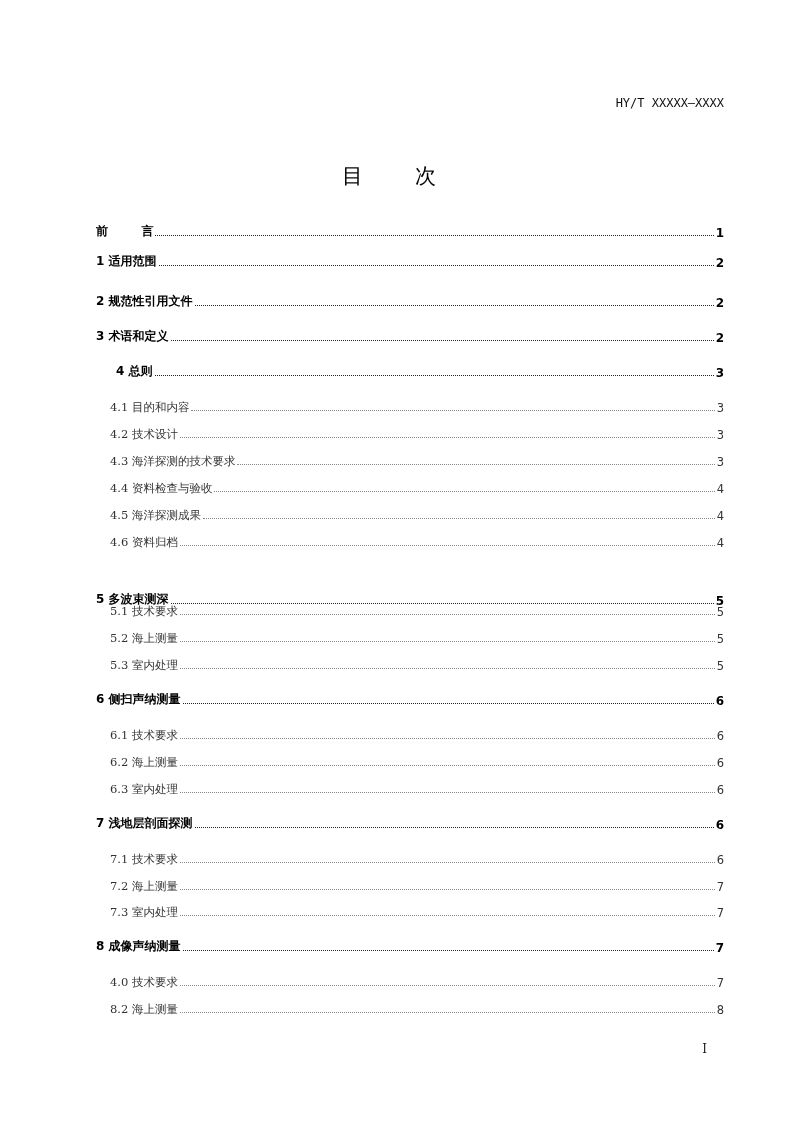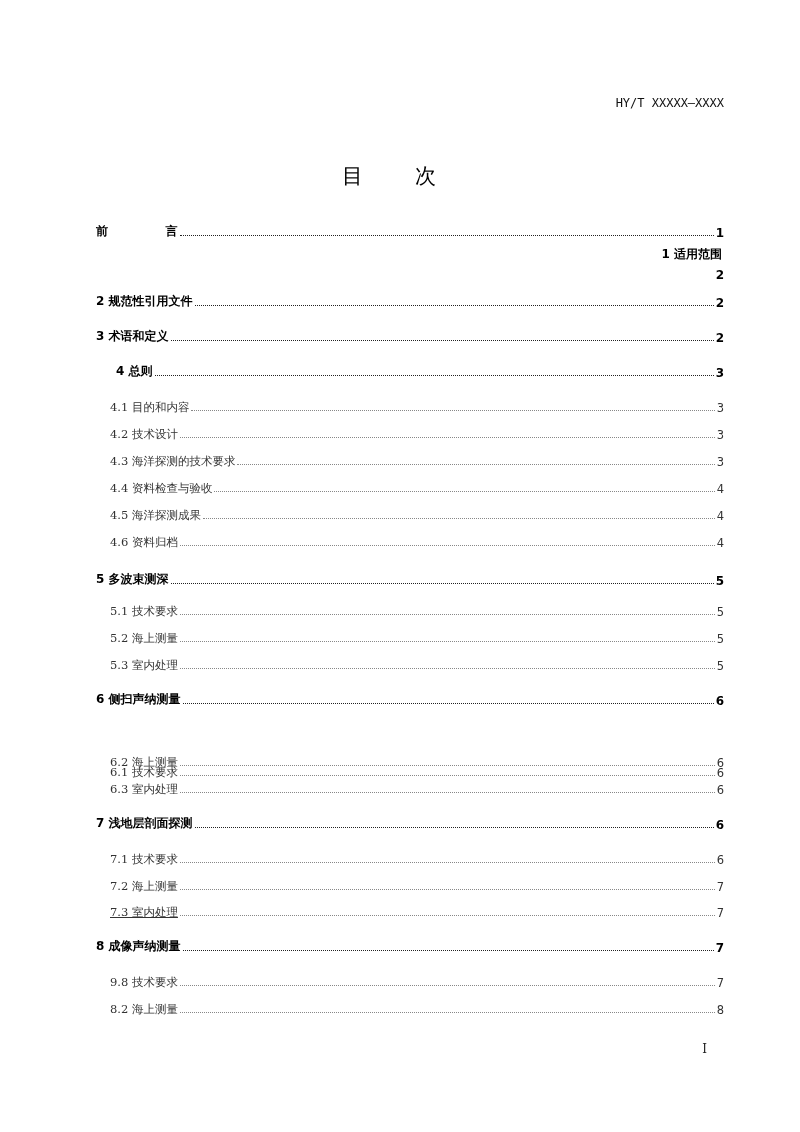--- a/index.html
+++ b/index.html
@@ -24,25 +24,25 @@
 <body>
 
 <div class="header">HY/T XXXXX—XXXX</div>
 
 <div class="title">
   <span>目</span><span class="gap"></span><span>次</span>
 </div>
 
 <div class="toc" id="toc">
     <div class="row lvl1" style="top: 224px;">
-      <span class="label" style="white-space: pre; font-family: Liberation Mono, monospace;">前        言</span>
+      <span class="label" style="white-space: pre;">前        言</span>
       <span class="dots"></span>
       <span class="page">1</span>
     </div>
-    <div class="row lvl1" style="top: 246px; flex-direction: column;">
+    <div class="row lvl1" style="top: 254px;">
       <span class="label" style="white-space: pre;">1 适用范围</span>
       <span class="dots"></span>
       <span class="page">2</span>
     </div>
     <div class="row lvl1" style="top: 294px;">
       <span class="label" style="white-space: pre;">2 规范性引用文件</span>
       <span class="dots"></span>
       <span class="page">2</span>
     </div>
     <div class="row lvl1" style="top: 329px;">
@@ -78,21 +78,21 @@
     <div class="row lvl2" style="top: 507px;">
       <span class="label" style="white-space: pre;">4.5 海洋探测成果</span>
       <span class="dots"></span>
       <span class="page">4</span>
     </div>
     <div class="row lvl2" style="top: 534px;">
       <span class="label" style="white-space: pre;">4.6 资料归档</span>
       <span class="dots"></span>
       <span class="page">4</span>
     </div>
-    <div class="row lvl1" style="top: 572px; align-items: flex-end;">
+    <div class="row lvl1" style="top: 592px; align-items: flex-end;">
       <span class="label" style="white-space: pre;">5 多波束测深</span>
       <span class="dots"></span>
       <span class="page">5</span>
     </div>
     <div class="row lvl2" style="top: 603px;">
       <span class="label" style="white-space: pre;">5.1 技术要求</span>
       <span class="dots"></span>
       <span class="page">5</span>
     </div>
     <div class="row lvl2" style="top: 630px;">
@@ -103,21 +103,21 @@
     <div class="row lvl2" style="top: 657px;">
       <span class="label" style="white-space: pre; text-align: right;">5.3 室内处理</span>
       <span class="dots"></span>
       <span class="page">5</span>
     </div>
     <div class="row lvl1" style="top: 692px;">
       <span class="label" style="white-space: pre;">6 侧扫声纳测量</span>
       <span class="dots"></span>
       <span class="page">6</span>
     </div>
-    <div class="row lvl2" style="top: 727px; margin-top: 37px;">
+    <div class="row lvl2" style="top: 727px;">
       <span class="label" style="white-space: pre;">6.1 技术要求</span>
       <span class="dots"></span>
       <span class="page">6</span>
     </div>
     <div class="row lvl2" style="top: 754px;">
       <span class="label" style="white-space: pre;">6.2 海上测量</span>
       <span class="dots"></span>
       <span class="page">6</span>
     </div>
     <div class="row lvl2" style="top: 781px;">
@@ -134,31 +134,31 @@
       <span class="label" style="white-space: pre;">7.1 技术要求</span>
       <span class="dots"></span>
       <span class="page">6</span>
     </div>
     <div class="row lvl2" style="top: 878px;">
       <span class="label" style="white-space: pre;">7.2 海上测量</span>
       <span class="dots"></span>
       <span class="page">7</span>
     </div>
     <div class="row lvl2" style="top: 904px;">
-      <span class="label" style="white-space: pre; text-decoration: underline;">7.3 室内处理</span>
+      <span class="label" style="white-space: pre;">7.3 室内处理</span>
       <span class="dots"></span>
       <span class="page">7</span>
     </div>
     <div class="row lvl1" style="top: 939px; justify-content: flex-end;">
       <span class="label" style="white-space: pre;">8 成像声纳测量</span>
       <span class="dots"></span>
       <span class="page">7</span>
     </div>
     <div class="row lvl2" style="top: 974px;">
-      <span class="label" style="white-space: pre;">9.8 技术要求</span>
+      <span class="label" style="white-space: pre;">4.0 技术要求</span>
       <span class="dots"></span>
       <span class="page">7</span>
     </div>
     <div class="row lvl2" style="top: 1001px;">
       <span class="label" style="white-space: pre;">8.2 海上测量</span>
       <span class="dots"></span>
       <span class="page">8</span>
     </div>
   </div>
 

